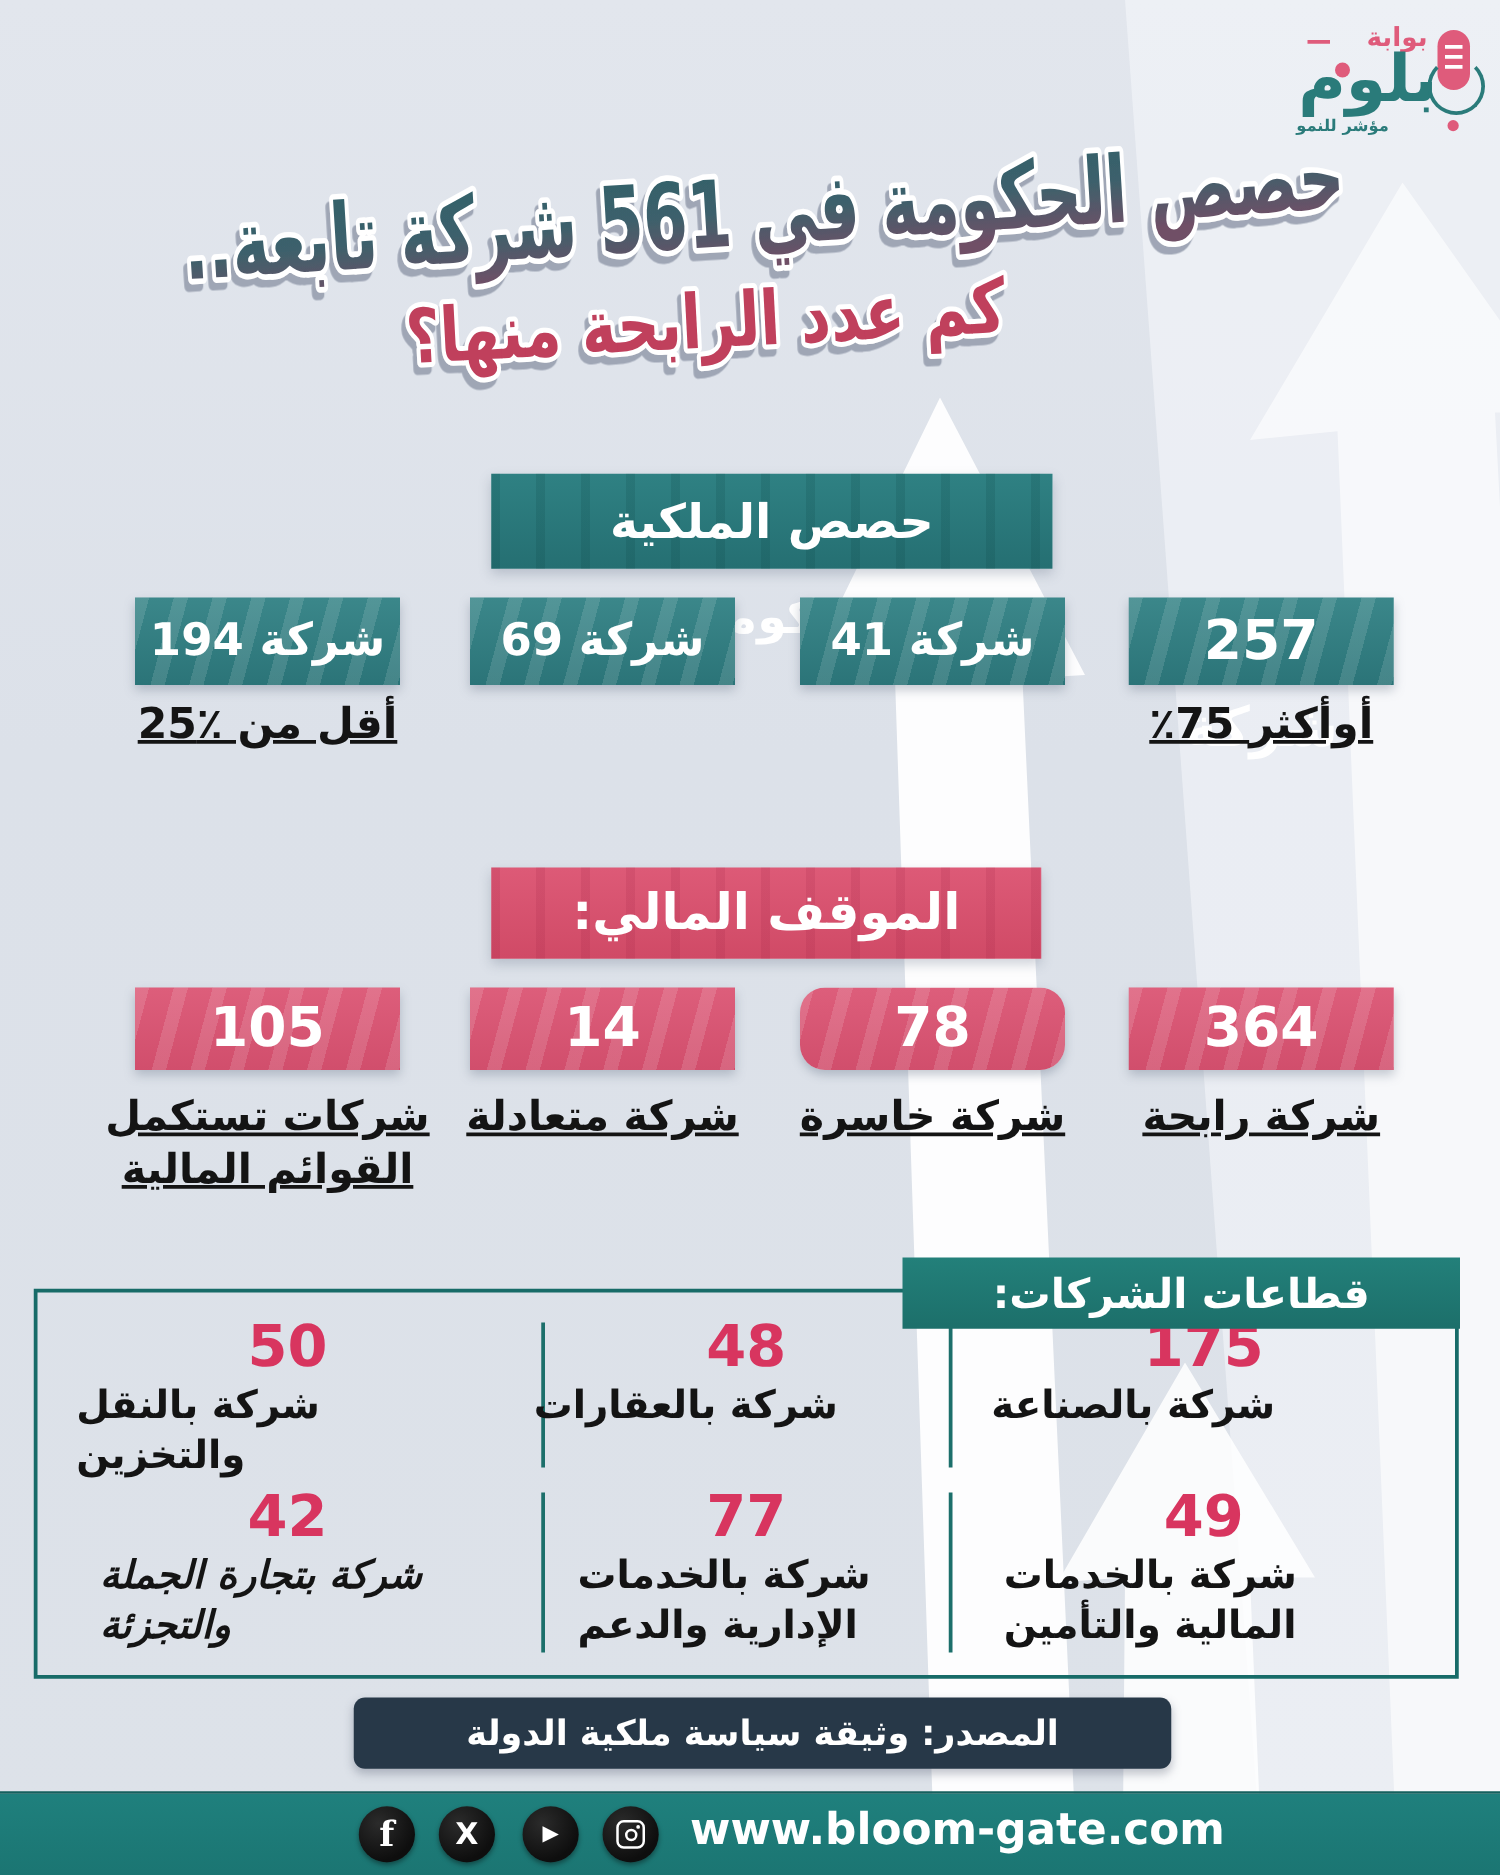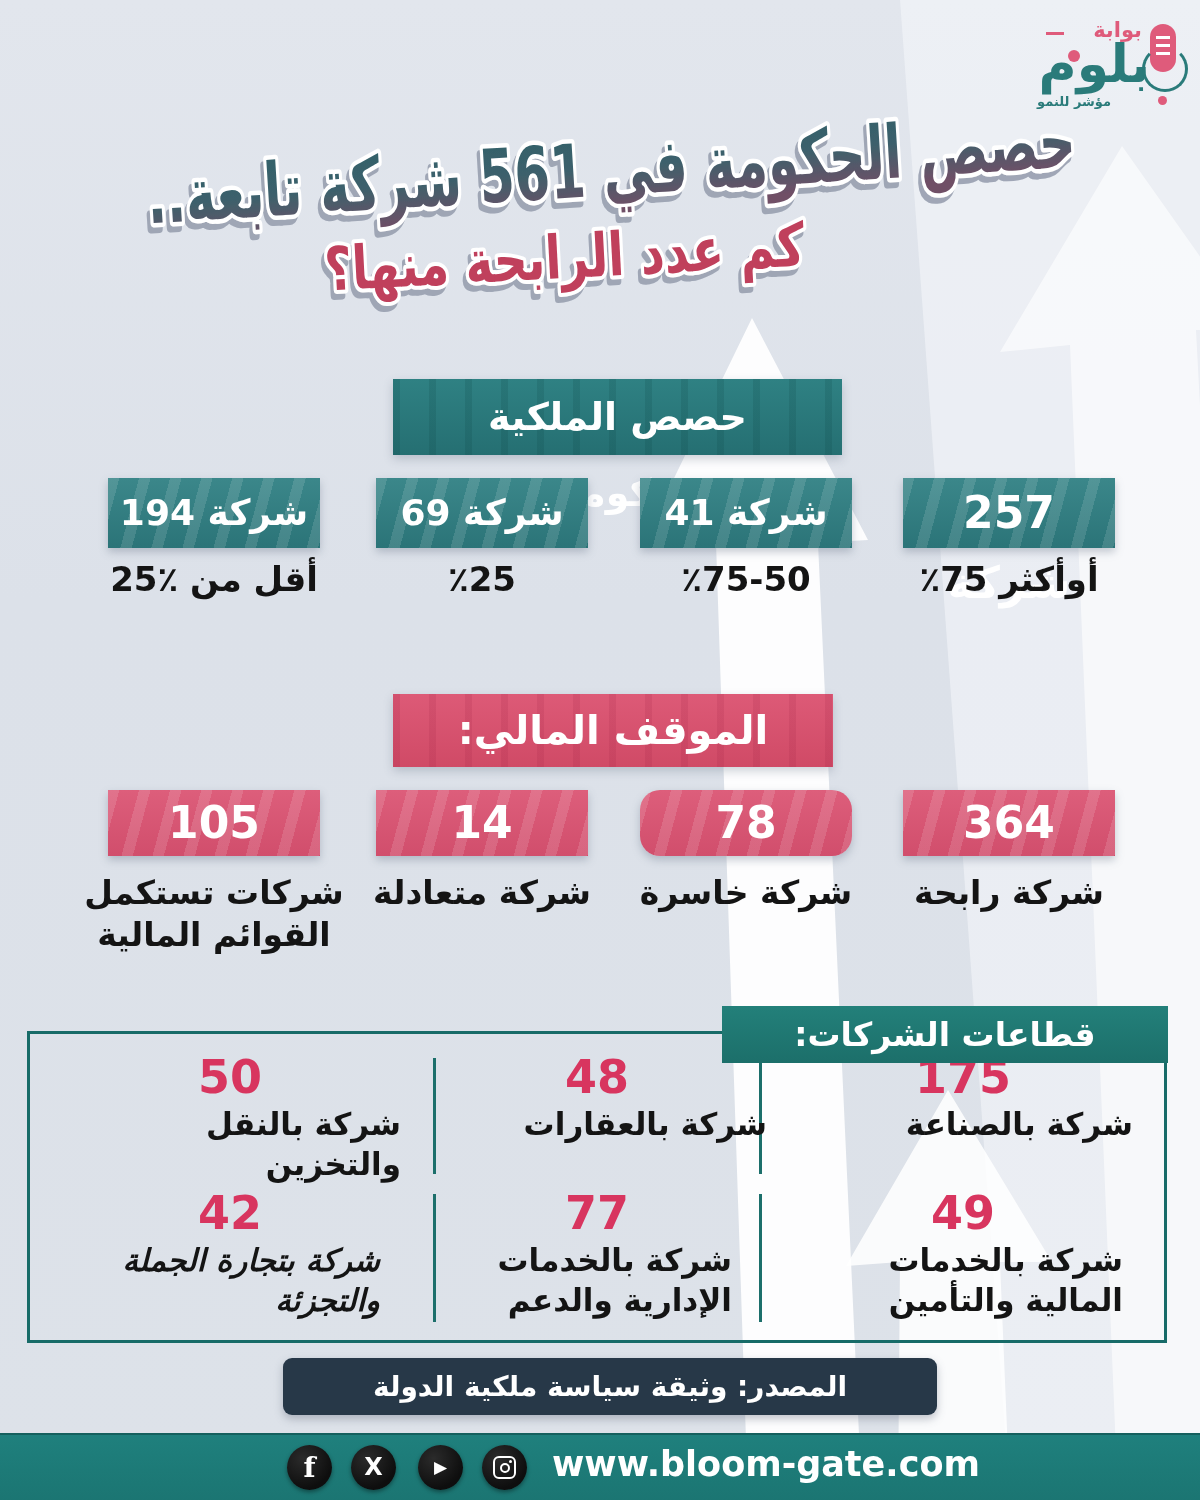--- a/index.html
+++ b/index.html
@@ -21,23 +21,23 @@
   .banner-flat{background:linear-gradient(180deg,#23807a 0%,#1c6f6a 100%);}
   
   .databox{color:#fff;font-weight:bold;text-align:center;
     box-shadow:0 4px 8px rgba(95,108,130,.35);}
   .box-teal{background:
     repeating-linear-gradient(105deg,rgba(255,255,255,.12) 0 11px,rgba(255,255,255,0) 11px 30px),
     linear-gradient(180deg,#3b878a 0%,#2b7478 100%);}
   .box-pink{background:
     repeating-linear-gradient(105deg,rgba(255,255,255,.13) 0 11px,rgba(255,255,255,0) 11px 30px),
     linear-gradient(180deg,#dd5e7b 0%,#d14e6c 100%);}
-  .blk-label{color:#141414;font-weight:bold;text-align:center;line-height:1.28;}
+  .blk-label{color:#141414;font-weight:bold;text-align:center;line-height:1.28;text-decoration:underline;}
   .num-pink{color:#d8355f;font-weight:bold;text-align:center;font-size:46px;}
-  .sec-label{color:#141414;font-weight:bold;text-align:right;font-size:31px;line-height:1.3;}
+  .sec-label{color:#141414;font-weight:bold;text-align:left;font-size:31px;line-height:1.3;}
   .divider{position:absolute;width:3px;background:#1c6f6b;}
   #sector-frame{position:absolute;left:27px;top:1031px;width:1134px;height:306px;
     border:3px solid #176b68;}
   #source-bar{position:absolute;left:283px;top:1358px;width:654px;height:57px;
     background:#273848;border-radius:9px;color:#fff;font-weight:bold;
     font-size:28px;line-height:57px;text-align:center;box-shadow:0 4px 8px rgba(80,90,110,.35);}
   #footer{position:absolute;left:0;top:1433px;width:1200px;height:67px;
     background:linear-gradient(180deg,#1f807d 0%,#1b7572 100%);border-top:2px solid #15605e;}
   .soc{position:absolute;top:10px;width:45px;height:45px;border-radius:50%;
     background:radial-gradient(circle at 35% 30%,#2b2b2b 0%,#0e0e0e 70%);
@@ -92,22 +92,20 @@
   </svg>
 
   <div class="abs banner banner-teal" dir="rtl" style="left:393px;top:347px;width:449px;height:76px;font-size:38px;line-height:76px;">حصص الملكية الحكومية:</div>
 
   <div class="abs databox box-teal" dir="ltr" style="left:108px;top:478px;width:212px;height:70px;font-size:36px;line-height:70px;">194 شركة</div>
   <div class="abs databox box-teal" dir="ltr" style="left:376px;top:478px;width:212px;height:70px;font-size:36px;line-height:70px;">69 شركة</div>
   <div class="abs databox box-teal" dir="ltr" style="left:640px;top:478px;width:212px;height:70px;font-size:36px;line-height:70px;">41 شركة</div>
   <div class="abs databox box-teal" dir="ltr" style="left:903px;top:478px;width:212px;height:70px;font-size:44px;line-height:70px;">257 شركة</div>
 
   <div class="abs blk-label" dir="rtl" style="left:89px;top:558px;width:250px;font-size:34px;">أقل من ٪25</div>
-  <div class="abs blk-label" dir="ltr" style="left:357px;top:558px;width:250px;font-size:34px;">٪25</div>
-  <div class="abs blk-label" dir="ltr" style="left:621px;top:558px;width:250px;font-size:34px;">٪75-50</div>
   <div class="abs blk-label" dir="ltr" style="left:884px;top:558px;width:250px;font-size:34px;">٪75 أوأكثر</div>
 
   <div class="abs banner banner-pink" dir="rtl" style="left:393px;top:662px;width:440px;height:73px;font-size:40px;line-height:73px;">الموقف المالي:</div>
 
   <div class="abs databox box-pink" style="left:108px;top:790px;width:212px;height:66px;font-size:44px;line-height:66px;">105</div>
   <div class="abs databox box-pink" style="left:376px;top:790px;width:212px;height:66px;font-size:44px;line-height:66px;">14</div>
   <div class="abs databox box-pink" style="left:640px;top:790px;width:212px;height:66px;font-size:44px;line-height:66px;border-radius:20px;">78</div>
   <div class="abs databox box-pink" style="left:903px;top:790px;width:212px;height:66px;font-size:44px;line-height:66px;">364</div>
 
   <div class="abs blk-label" dir="rtl" style="left:84px;top:872px;width:260px;font-size:33px;">شركات تستكمل القوائم المالية</div>

